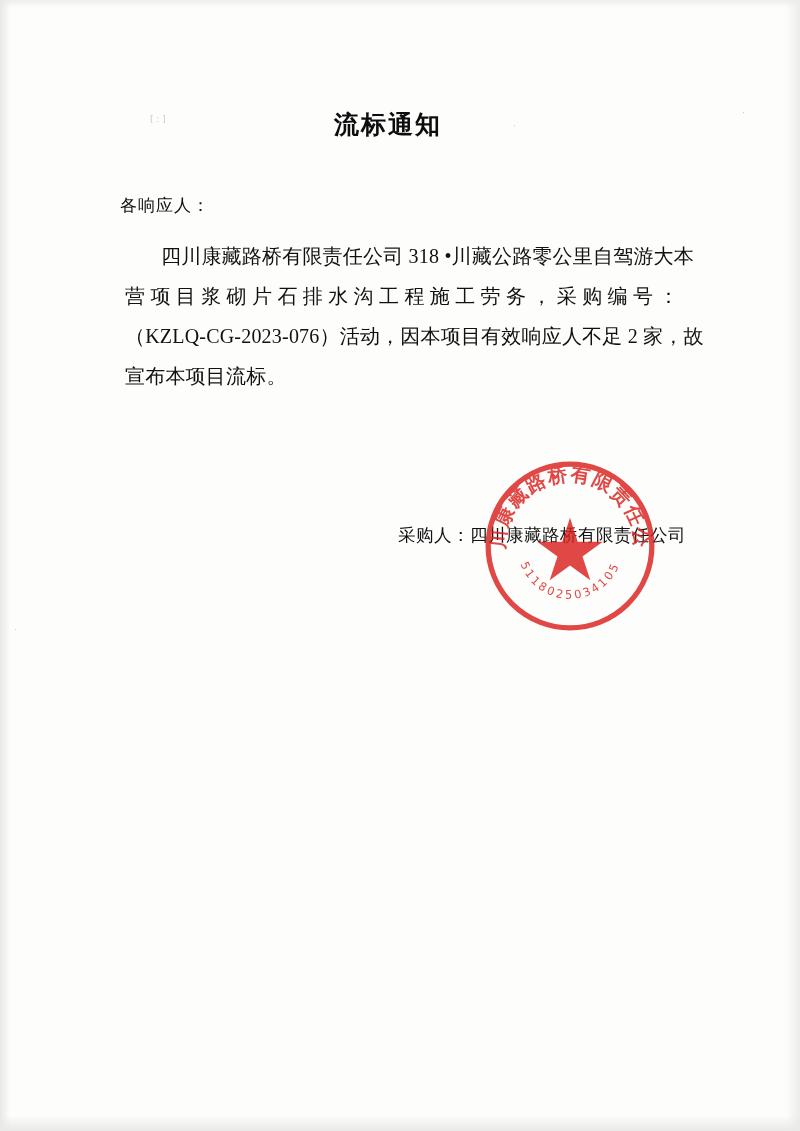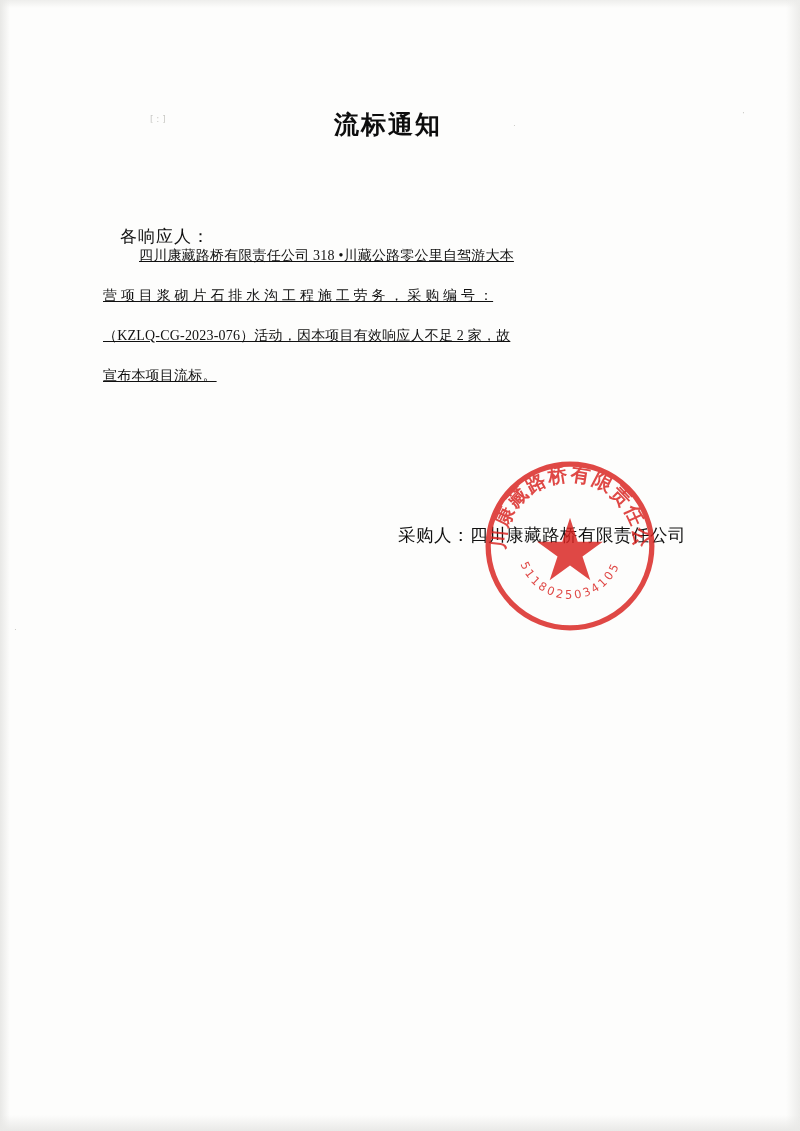--- a/index.html
+++ b/index.html
@@ -65,33 +65,31 @@
     color: #0d0d0d;
   }
 
   .salutation {
     position: absolute;
     top: 194px;
     left: 120px;
     font-size: 17px;
     letter-spacing: 1px;
     color: #111;
-    margin-top: 31px;
   }
 
   .body-block {
     position: absolute;
     top: 236px;
-    left: 103px;
+    left: 125px;
     width: 562px;
-    font-size: 14px;
+    font-size: 20px;
     line-height: 40px;
     color: #111;
     text-align: justify;
-    text-decoration: underline;
   }
   .body-line {
     white-space: nowrap;
     letter-spacing: 0.2px;
   }
   .body-line.indent {
     padding-left: 36px;
   }
 
   .signature {

